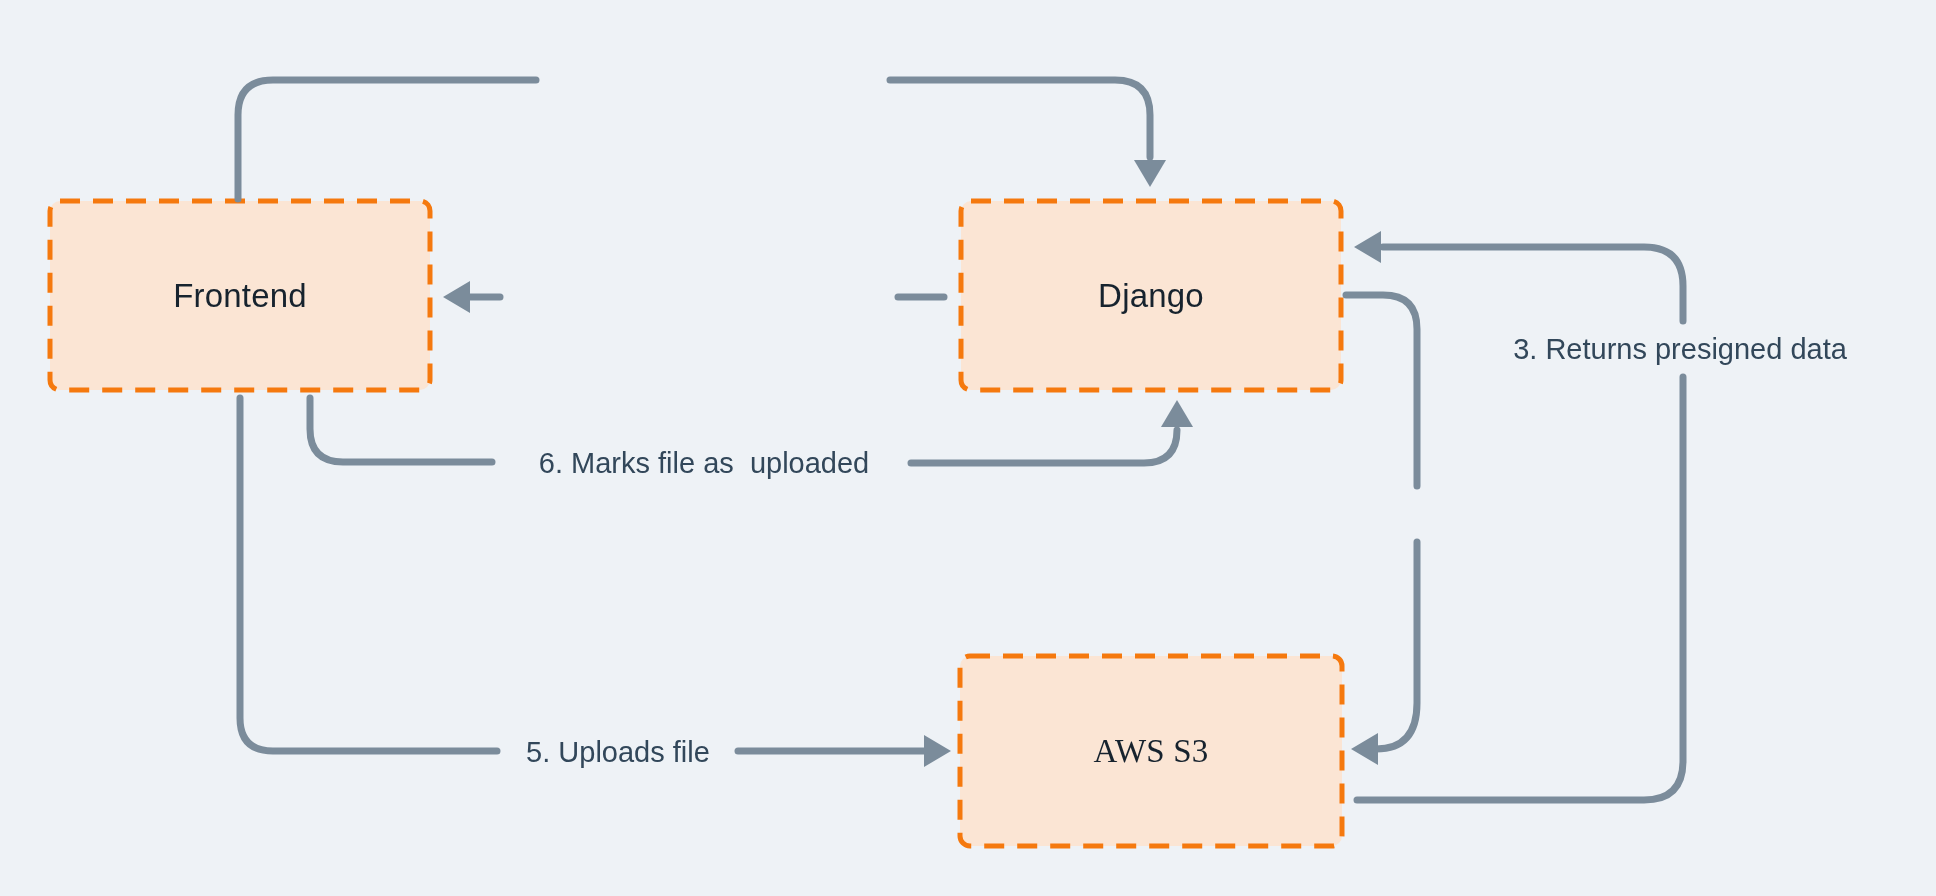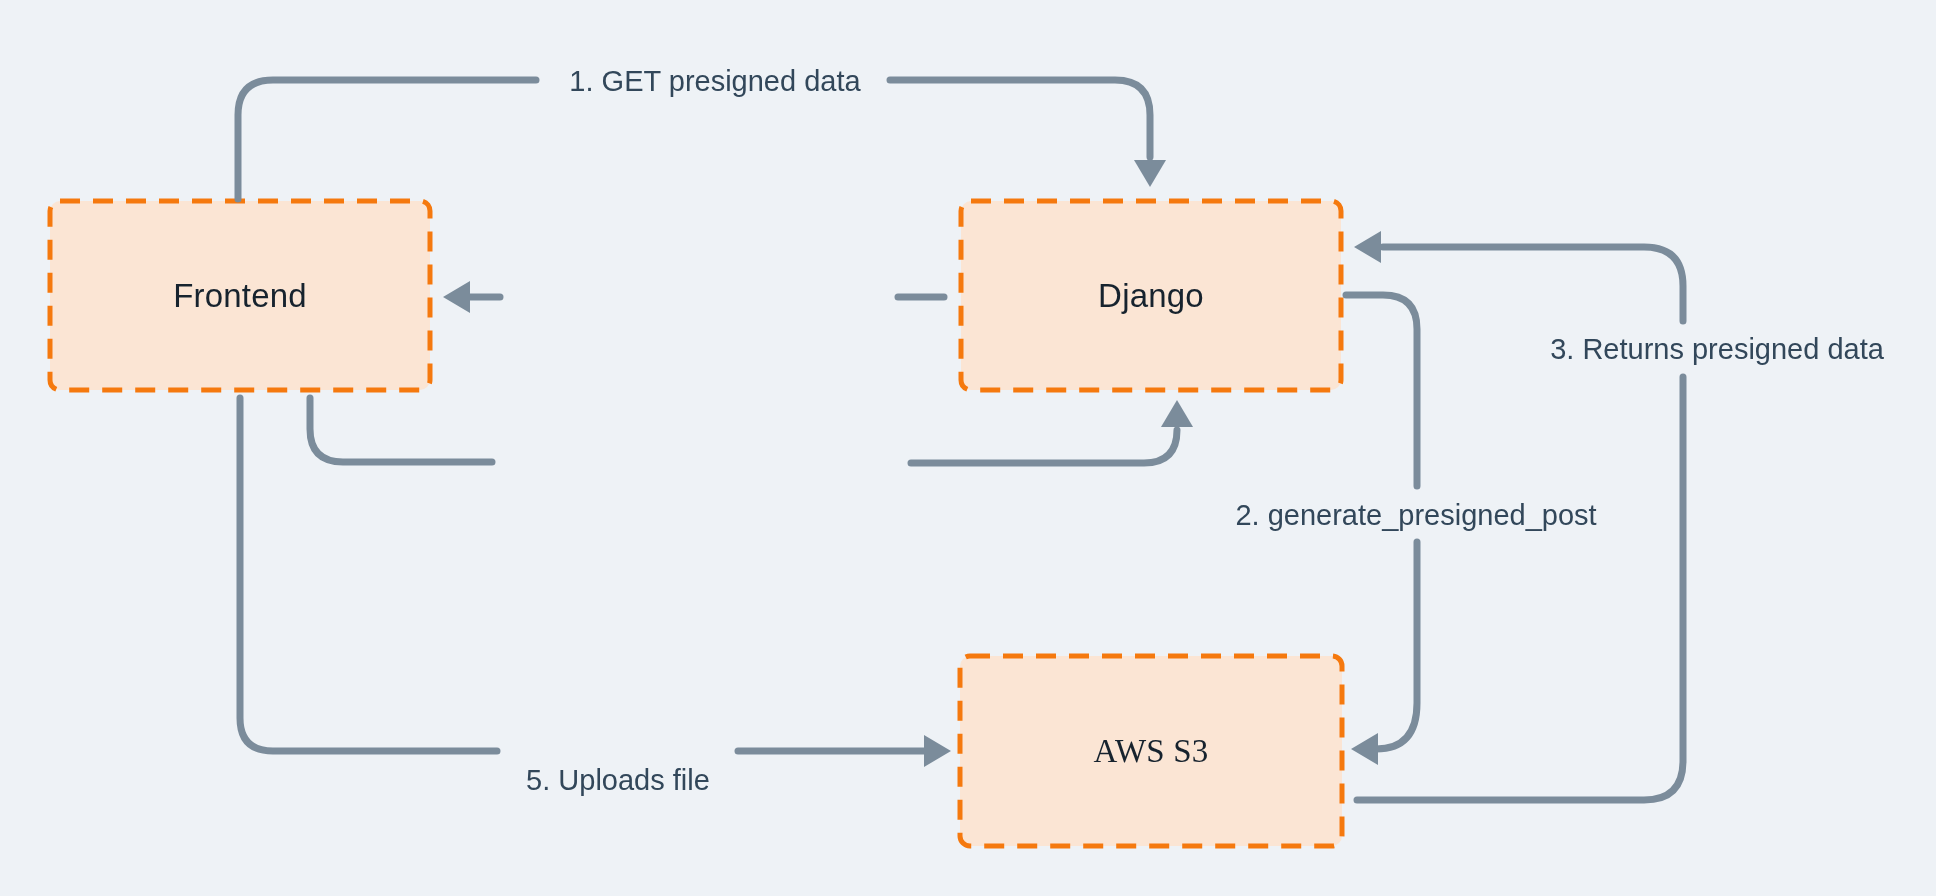--- a/index.html
+++ b/index.html
@@ -90,18 +90,17 @@
 
     <path class="connector" d="M 1357 800 L 1644 800 Q 1683 800 1683 761 L 1683 377"></path>
     <path class="connector" d="M 1683 321 L 1683 286 Q 1683 247 1644 247 L 1383 247"></path>
     <polygon class="arrowhead" points="1354,247 1381,231 1381,263"></polygon>
   </svg>
 
   <div class="node-label" style="left:961px; top:201px; width:380px; height:189px;">Django</div>
   <div class="node-label" style="left:50px; top:201px; width:380px; height:189px;">Frontend</div>
   <div class="node-label" style="left:960px; top:656px; width:382px; height:190px;font-family:Liberation Serif, serif;">AWS S3</div>
 
-  <div class="flow-label" style="left:715px; top:81px;">1. GET presigned data</div>
-  <div class="flow-label" style="left:1416px; top:515px;">2. generate_presigned_post</div>
-  <div class="flow-label" style="left:1680px; top:349px;margin-left:37px;">3. Returns presigned data</div>
-  <div class="flow-label" style="left:618px; top:780px;text-align:right;">5. Uploads file</div>
+  <div class="flow-label" style="left:1680px; top:349px;">3. Returns presigned data</div>
+  <div class="flow-label" style="left:618px; top:752px;text-align:right;">5. Uploads file</div>
+  <div class="flow-label" style="left:704px; top:463px;">6. Marks file as  uploaded</div>
 
 </div>
 
 </body></html>

